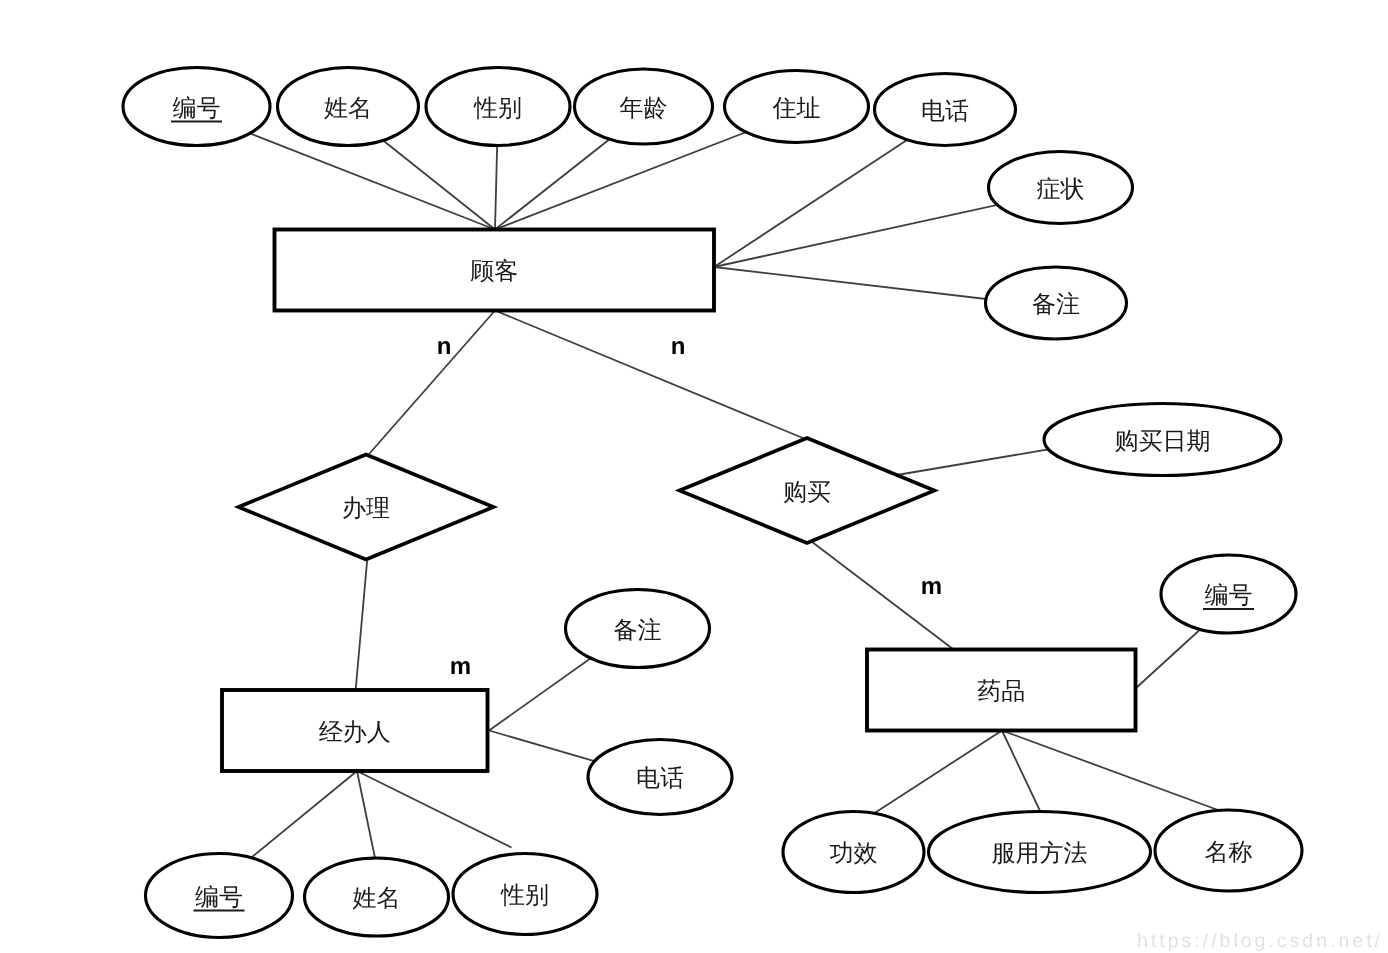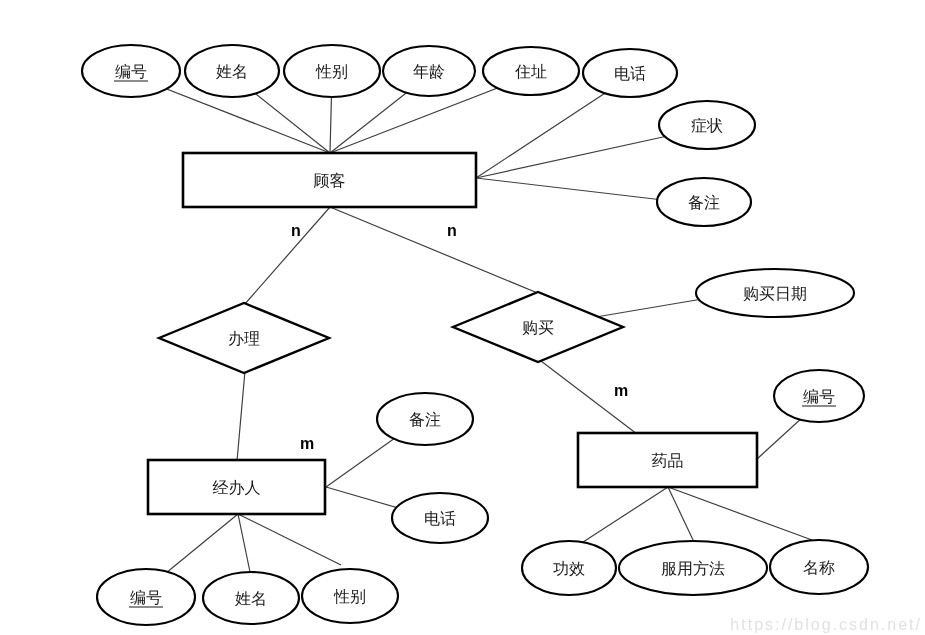--- a/index.html
+++ b/index.html
@@ -48,21 +48,21 @@
     font-family: "Liberation Sans", sans-serif;
   }
   .key-underline {
     stroke: #1a1a1a;
     stroke-width: 1.2;
   }
   #watermark {
     position: absolute;
     right: 3px;
     bottom: 1px;
-    font-size: 16px;
+    font-size: 13px;
     color: #c9c9cc;
     opacity: 0.55;
     letter-spacing: 2px;
     user-select: none;
   }
 </style>
 </head>
 <body>
 
 <div id="stage">

